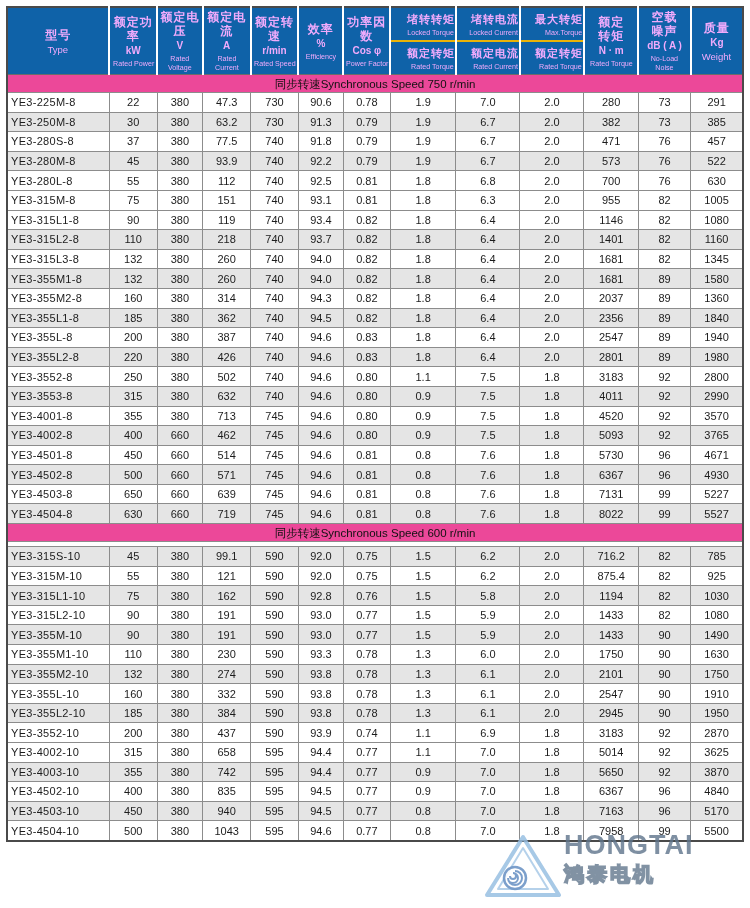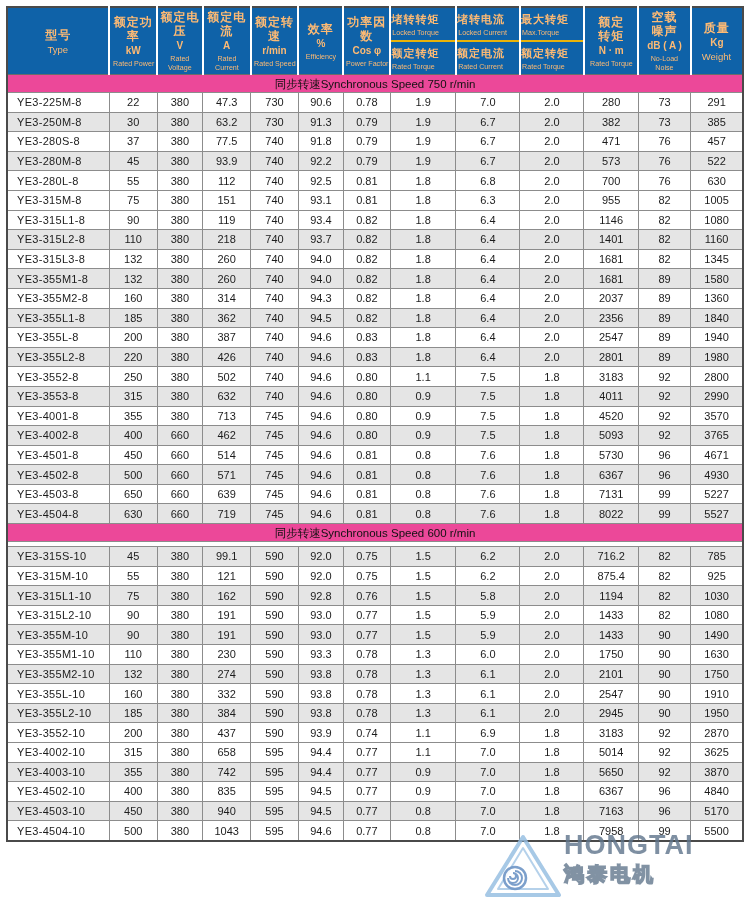--- a/index.html
+++ b/index.html
@@ -6,42 +6,42 @@
   body{
     width:750px;height:908px;background:#ffffff;position:relative;
     font-family:"Liberation Sans","DejaVu Sans",sans-serif;
     -webkit-font-smoothing:antialiased;overflow:hidden;
   }
   .sheet{position:absolute;left:6px;top:6px;width:738px;}
   table{border-collapse:collapse;width:100%;table-layout:fixed;border:2px solid #4a4a4a;}
 
   
   thead th{
-    background:#0f62a8;color:#fdba74;vertical-align:middle;text-align:center;
+    background:#0f62a8;color:#f0abfc;vertical-align:middle;text-align:center;
     padding:0;height:66px;font-weight:bold;border-left:2px solid #ffffff;
     border-bottom:1px solid #6b6b6b;
   }
   thead th:first-child{border-left:none;}
   .hz{font-size:12px;letter-spacing:1px;line-height:14px;white-space:pre-line;}
   .hu{font-size:10px;line-height:13px;margin-top:1px;white-space:pre-line;}
   .he{font-size:7.5px;font-weight:normal;line-height:9px;margin-top:2px;white-space:pre-line;transform:scale(.95);}
   .he-lg{font-size:10px;font-weight:normal;margin-top:3px;}
   .stack{display:flex;flex-direction:column;height:66px;}
-  .stack .half{flex:1;display:flex;flex-direction:column;justify-content:center;align-items:flex-start;}
+  .stack .half{flex:1;display:flex;flex-direction:column;justify-content:center;align-items:flex-end;}
   .stack .half + .half{border-top:2px solid #eab308;}
   .stack .hz{font-size:11px;}
   .flat{display:flex;flex-direction:column;justify-content:center;align-items:center;height:66px;}
 
   
   tbody td{
     border:1px solid #8c8c8c;font-size:11px;color:#1c1c1c;text-align:center;
     height:18.6px;padding:0;background:#ffffff;line-height:12px;
   }
   tbody tr.alt td{background:#e5e5e5;}
-  tbody td.model{text-align:left;padding-left:9px;letter-spacing:.3px;}
+  tbody td.model{text-align:left;padding-left:3px;letter-spacing:.3px;}
   tr.section-title-row td{background:#ec4899;font-size:11.5px;height:17px;color:#111;}
   tr.spacer-row td{height:4px;border-left:none;border-right:none;background:#ffffff;}
 
   
   .watermark{position:absolute;left:484px;top:832px;width:250px;height:66px;opacity:.88;pointer-events:none;}
   .wm-logo{position:absolute;left:0;top:2px;}
   .wm-text{position:absolute;left:80px;top:0;width:170px;}
   .wm-brand{
     font-size:27px;font-weight:bold;letter-spacing:1px;line-height:27px;
     color:rgba(96,117,140,0.92);font-family:"Liberation Sans",sans-serif;

